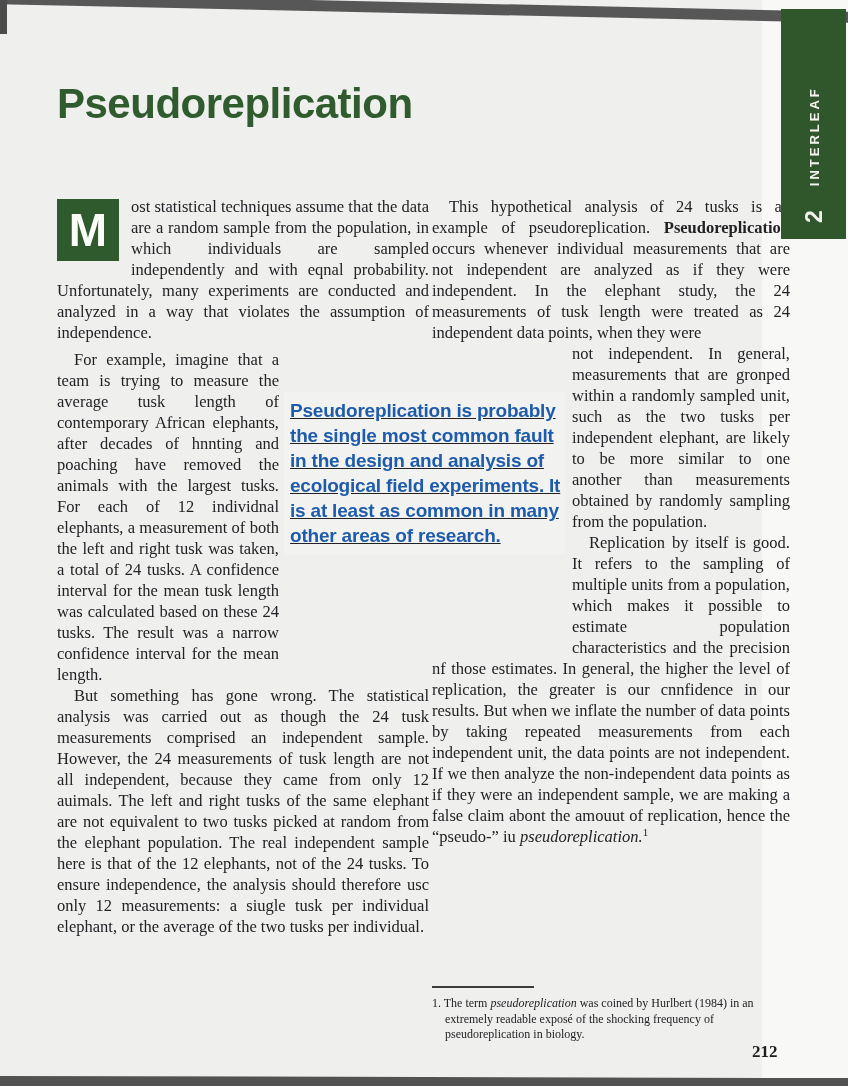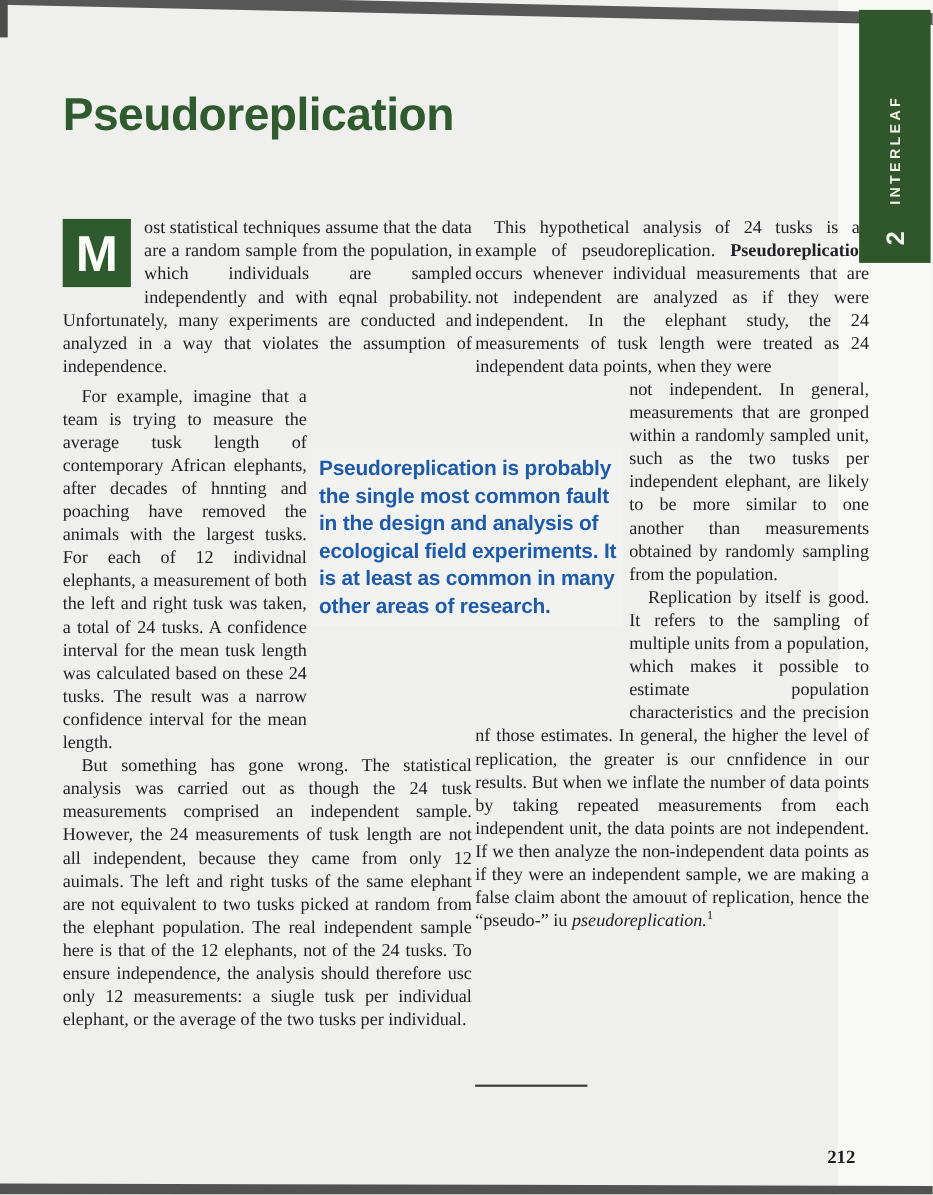--- a/index.html
+++ b/index.html
@@ -30,22 +30,22 @@
   .indent{text-indent:17px;}
   .dropcap{float:left;width:62px;height:62px;margin:3px 12px 2px 0;background:#2e5a2d;
     color:#fbfbf8;font-family:"Liberation Sans",sans-serif;font-weight:bold;font-size:46px;
     line-height:62px;text-align:center;}
   .lc-flow{margin-top:6px;}
   .spacer-right{float:right;width:150px;height:320px;}
   .spacer-left{float:left;width:140px;height:305px;}
   .bold-term{font-weight:bold;}
   sup{font-size:11px;line-height:0;}
   
-  .pullquote{position:absolute;left:284px;top:408px;width:282px;padding:6px 2px 6px 6px;
-    background:#f2f2f0;z-index:2;box-sizing:border-box;}
+  .pullquote{position:absolute;left:284px;top:392px;width:282px;padding:6px 2px 6px 6px;
+    background:#f2f2f0;z-index:2;box-sizing:border-box;text-decoration:underline;}
   .pq-text{margin:0;font-family:"Liberation Sans",sans-serif;font-weight:bold;
     font-size:19px;line-height:25px;color:#1e5cab;letter-spacing:-0.2px;}
   .pq-attr{margin:9px 0 0 0;font-family:"Liberation Sans",sans-serif;font-weight:bold;
     font-size:13.5px;color:#2c3e66;}
   
   .footnote{position:absolute;left:432px;top:986px;width:362px;}
   .fn-rule{width:102px;border-top:2px solid #3c3c3c;margin-bottom:8px;}
   .fn-text{margin:0;font-size:12px;line-height:15.5px;padding-left:13px;text-indent:-13px;text-align:left;}
   .page-number{position:absolute;left:752px;top:1042px;font-size:17px;font-weight:bold;color:#1d1d1f;}
 </style>
@@ -89,17 +89,20 @@
       <p class="body-p indent"><span>Replication by itself is good. It refers to the sampling of multiple units from a population, which makes it possible to estimate population characteristics and the precision nf those estimates. In general, the higher the level of replication, the greater is our cnnfidence in our results. But when we inflate the number of data points by taking repeated measurements from each independent unit, the data points are not independent. If we then analyze the non-independent data points as if they were an independent sample, we are making a false claim abont the amouut of replication, hence the “pseudo-” iu </span><i>pseudoreplication.</i><sup>1</sup></p>
     </div>
   </div>
 
   <div class="pullquote">
     <p class="pq-text">Pseudoreplication is probably the single most common fault in the design and analysis of ecological field experiments. It is at least as common in many other areas of research.</p>
   </div>
 
   <div class="footnote">
     <div class="fn-rule"></div>
+    <p class="fn-text">
+      <span>1. The term </span><i>pseudoreplication</i><span> was coined by Hurlbert (1984) in an extremely readable exposé of the shocking frequency of pseudoreplication in biology.</span>
+    </p>
   </div>
 
   <div class="page-number">212</div>
 
 </div>
 
 </body></html>

